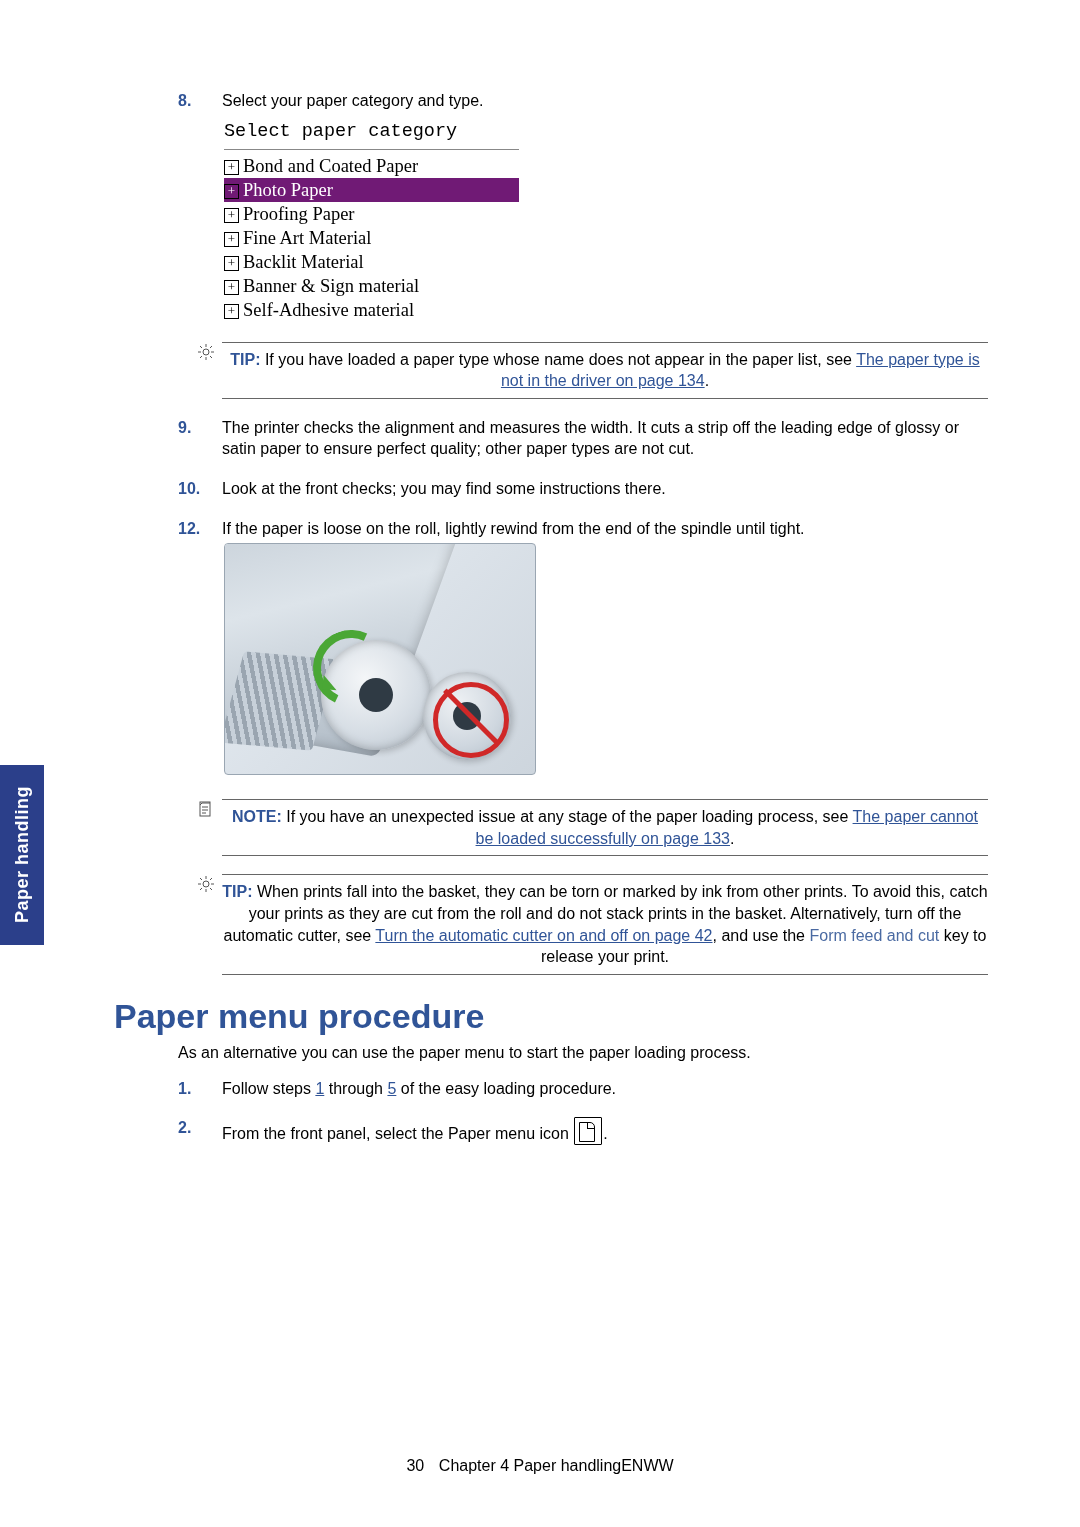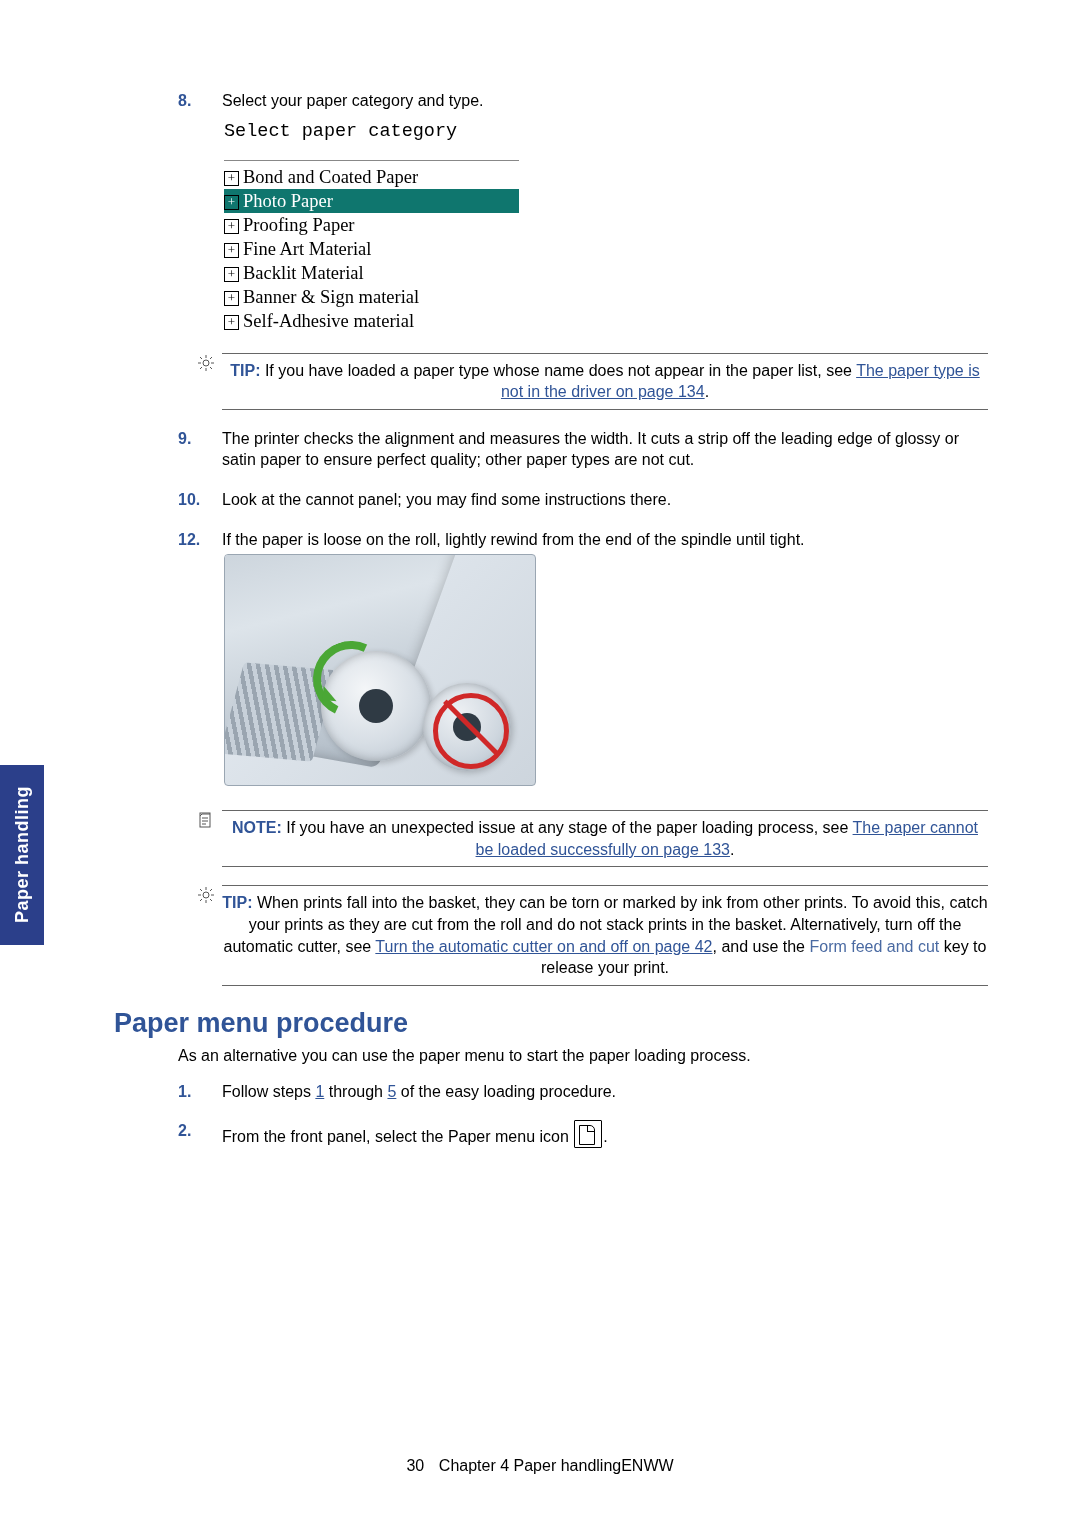--- a/index.html
+++ b/index.html
@@ -66,21 +66,21 @@
     flex: 1;
     border-top: 1px solid #666;
     border-bottom: 1px solid #666;
     padding: 6px 0 6px 0;
   }
   .tip-label { color: #305497; font-weight: bold; }
   .link { color: #305497; text-decoration: underline; }
   .form-feed { color: #4a6aa2; }
   .heading {
     color: #305497;
-    font-size: 27px;
+    font-size: 34px;
     font-weight: bold;
     margin: 22px 0 6px 0;
     margin-left: -64px;
   }
   .footer {
     position: absolute;
     bottom: 52px;
     left: 0;
     right: 0;
     padding: 0 98px 0 98px;
@@ -92,36 +92,36 @@
   
   .paper-cat-box {
     margin: 8px 0 0 2px;
     position: relative;
     width: 295px;
   }
   .paper-cat-title {
     font-family: "Courier New", monospace;
     font-size: 18.5px;
     border-bottom: 1px solid #888;
-    padding-bottom: 15px;
+    padding-bottom: 4px;
     margin-bottom: 4px;
   }
   .paper-cat-list {
     font-family: Liberation Serif, serif;
     font-size: 18.5px;
     line-height: 1.3;
     position: relative;
     height: 170px;
     overflow: hidden;
   }
   .paper-cat-item {
     white-space: nowrap;
   }
   .paper-cat-item.sel {
-    background: #0f766e;
+    background: #701a75;
     color: #fff;
   }
   .plus { display:inline-block; width:13px; text-align:center; border:1px solid #000; height:13px; line-height:12px; font-size:13px; margin-right:4px; vertical-align:1px;}
   
   .roll-illus {
     width: 310px;
     height: 230px;
     margin: 4px 0 6px 2px;
     position: relative;
     border-radius: 4px;
@@ -256,21 +256,21 @@
       </div>
     </div>
 
     <div class="ol-item">
       <div class="ol-num">9.</div>
       <div class="ol-body">The printer checks the alignment and measures the width. It cuts a strip off the leading edge of glossy or satin paper to ensure perfect quality; other paper types are not cut.</div>
     </div>
 
     <div class="ol-item">
       <div class="ol-num">10.</div>
-      <div class="ol-body">Look at the cannot panel; you may find some instructions there.</div>
+      <div class="ol-body">Look at the front checks; you may find some instructions there.</div>
     </div>
 
 
     <div class="ol-item">
       <div class="ol-num">12.</div>
       <div class="ol-body">
         <div>If the paper is loose on the roll, lightly rewind from the end of the spindle until tight.</div>
         <div class="roll-illus">
           <div class="printer-body"></div>
           <div class="side-ribs"></div>

